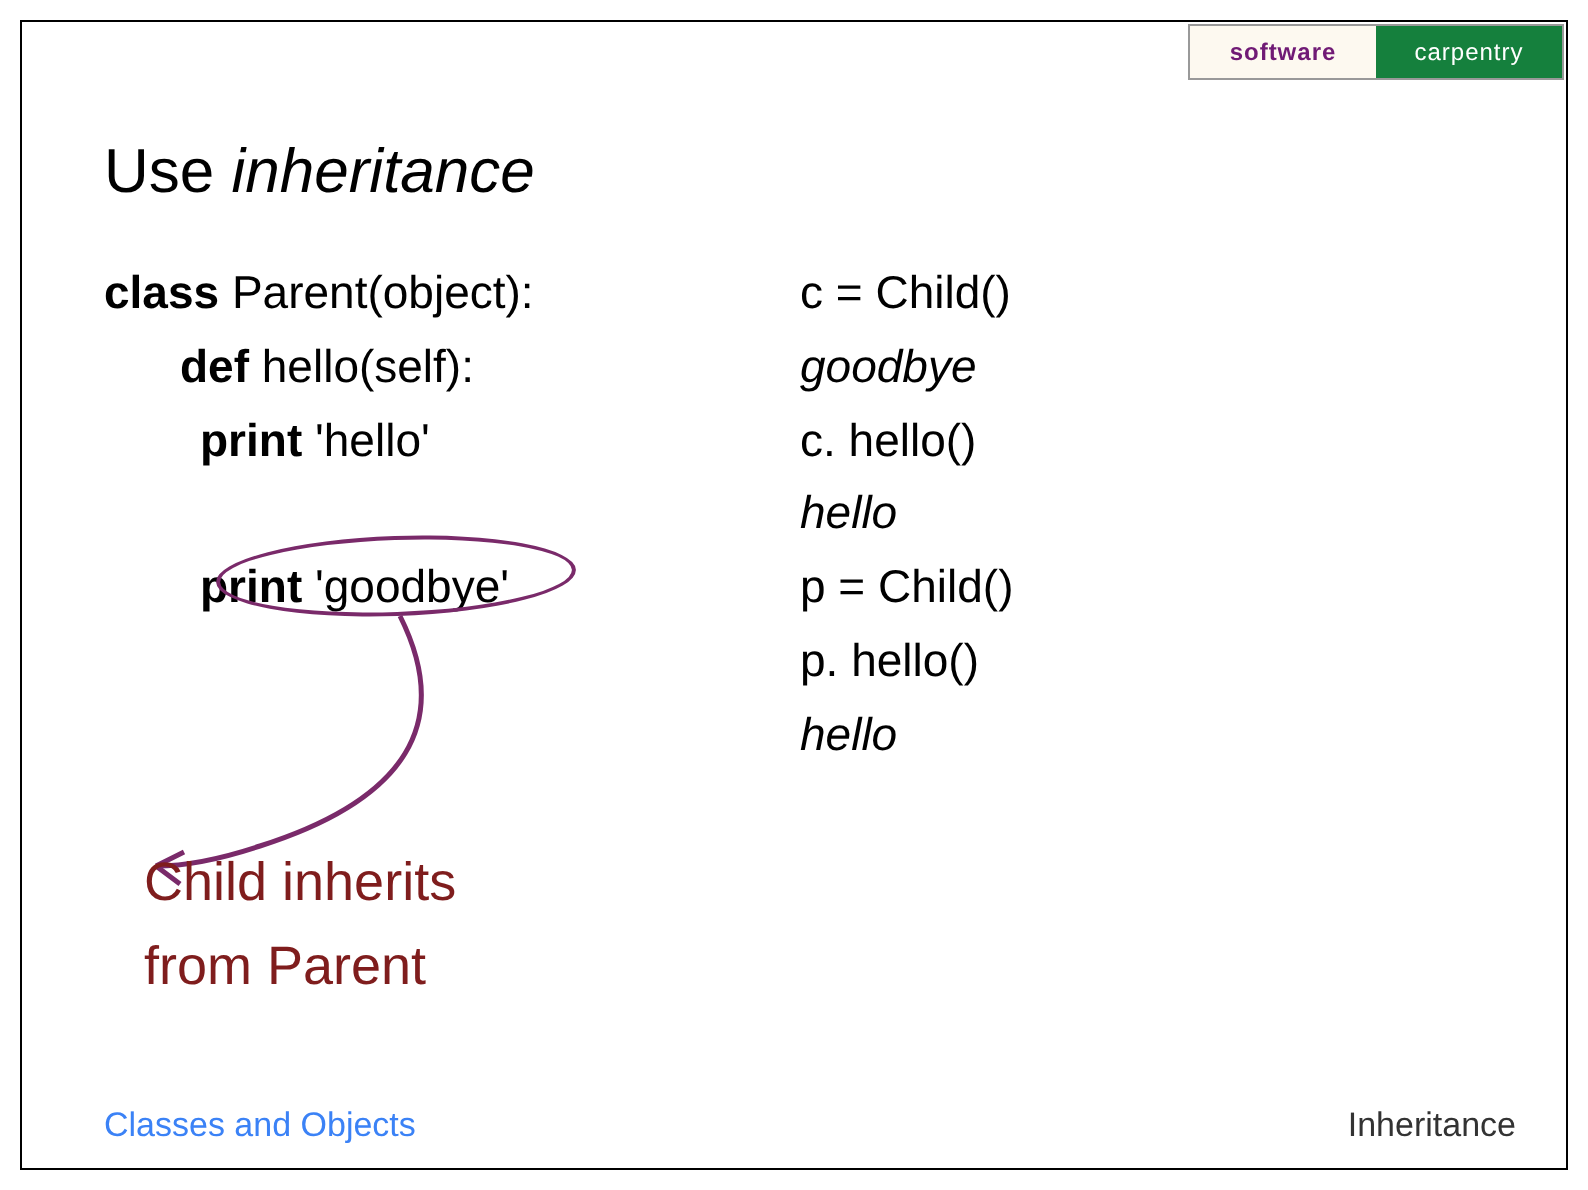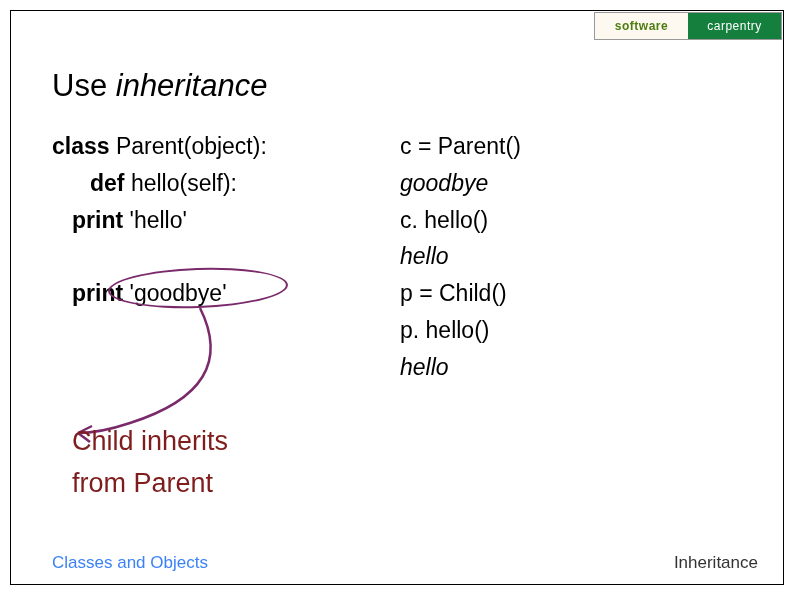--- a/index.html
+++ b/index.html
@@ -29,21 +29,21 @@
     border: 1px solid #999;
   }
   .logo-left {
     flex: 1;
     background: #fdf9f0;
     display: flex;
     align-items: center;
     justify-content: center;
     font-size: 12px;
     font-weight: bold;
-    color: #4d7c0f;
+    color: #701a75;
     letter-spacing: 0.5px;
   }
   .logo-right {
     flex: 1;
     background: #15803d;
     display: flex;
     align-items: center;
     justify-content: center;
     font-size: 12px;
     color: #fff;
@@ -67,21 +67,21 @@
   }
   .code-right {
     position: absolute;
     top: 128px;
     left: 400px;
     font-size: 23px;
     line-height: 1.6;
   }
   .kw { font-weight: bold; }
   .ind1 { margin-left: 38px; }
-  .ind2 { margin-left: 20px; }
+  .ind2 { margin-left: 48px; }
   .italic-out { font-style: italic; color: #000; }
   .circle-annot {
     position: absolute;
     top: 268px;
     left: 108px;
     width: 180px;
     height: 40px;
     border: 2px solid #7a2a6a;
     border-radius: 50%;
     transform: rotate(-2deg);
@@ -133,21 +133,21 @@
 </div>
 
 <div class="code-left" id="code-left">
     <div class=""><span class="kw">class</span><span> Parent(object):</span></div>
     <div class="ind1"><span class="kw">def</span><span> hello(self):</span></div>
     <div class="ind2"><span class="kw">print</span><span> 'hello'</span></div>
     <div class=""><span>&nbsp;</span></div>
     <div class="ind2"><span class="kw">print</span><span> 'goodbye'</span></div>
   </div>
 <div class="code-right" id="code-right">
-    <div>c = Parent()</div>
+    <div>c = Child()</div>
     <div class="italic-out">goodbye</div>
     <div>c. hello()</div>
     <div class="italic-out">hello</div>
     <div>p = Child()</div>
     <div>p. hello()</div>
     <div class="italic-out">hello</div>
   </div>
 
 <div class="circle-annot"></div>
 

